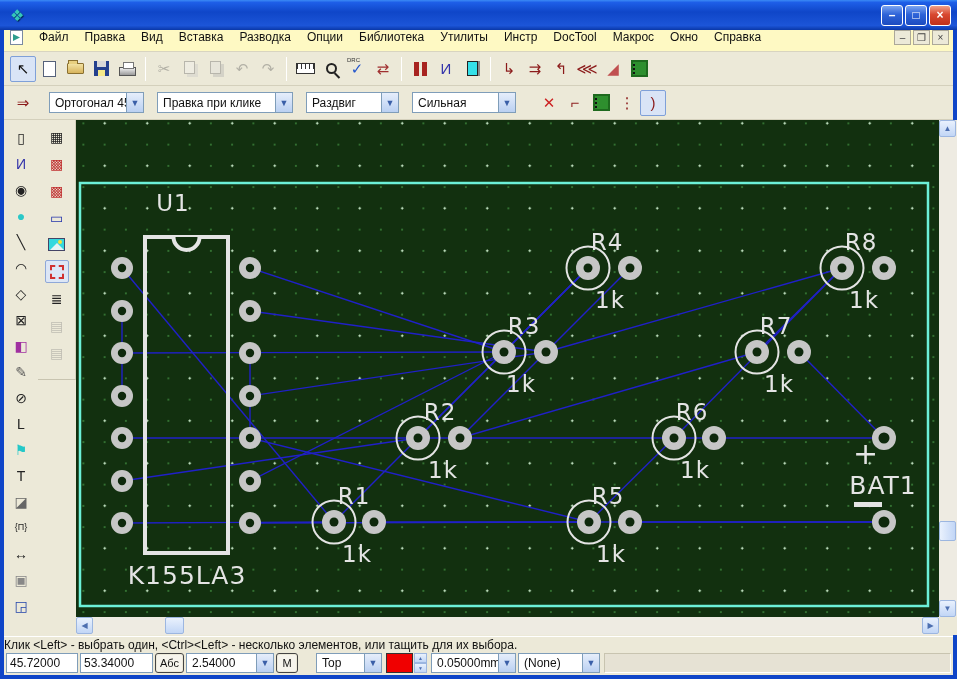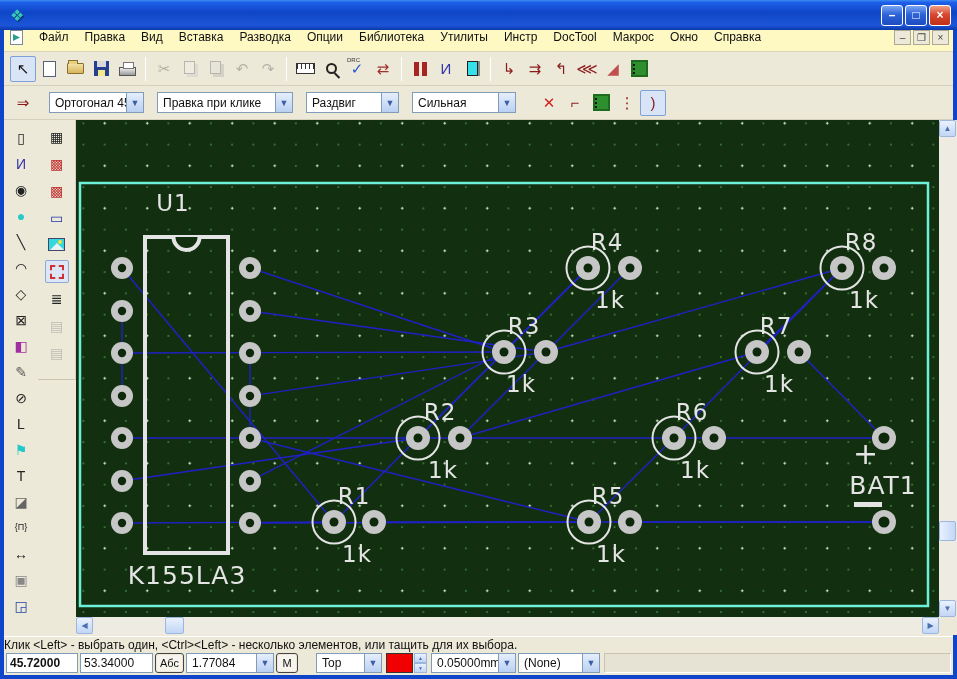--- a/index.html
+++ b/index.html
@@ -471,25 +471,25 @@
     <span class="thumb h" style="left:89px"></span>
     <span class="sbtn" style="top:0;right:0">▶</span>
   </div>
   <div class="corner"></div>
 
   <div class="statusbar">
     <span>Клик &lt;Left&gt; - выбрать один, &lt;Ctrl&gt;&lt;Left&gt; - несколько элементов, или тащить для их выбора.</span>
   </div>
 
   <div class="bottombar">
-    <input class="bb field" style="left: 2px; width: 72px; font-weight: bold;" value="45.72000">
+    <input class="bb field" style="left: 2px; width: 72px;" value="45.72000">
     <input class="bb field" style="left: 76px; width: 73px;" value="53.34000">
     <span class="bb bbtn" style="left:151px;width:29px">Абс</span>
     <span class="bb combo" style="left:182px;width:88px">
-      <span class="val">1.77084</span>
+      <span class="val">2.54000</span>
       <span class="cbtn">▼</span>
     </span>
     <span class="bb bbtn" style="left:272px;width:22px">M</span>
     <span class="bb combo" style="left:312px;width:66px">
       <span class="val">Top</span>
       <span class="cbtn">▼</span>
     </span>
     <span class="bb swatch" style="left: 382px; width: 27px; background: rgb(240, 0, 0);" id="layer-swatch"></span>
     <span class="bb spinner" style="left:410px;width:13px">
       <span>▲</span>

